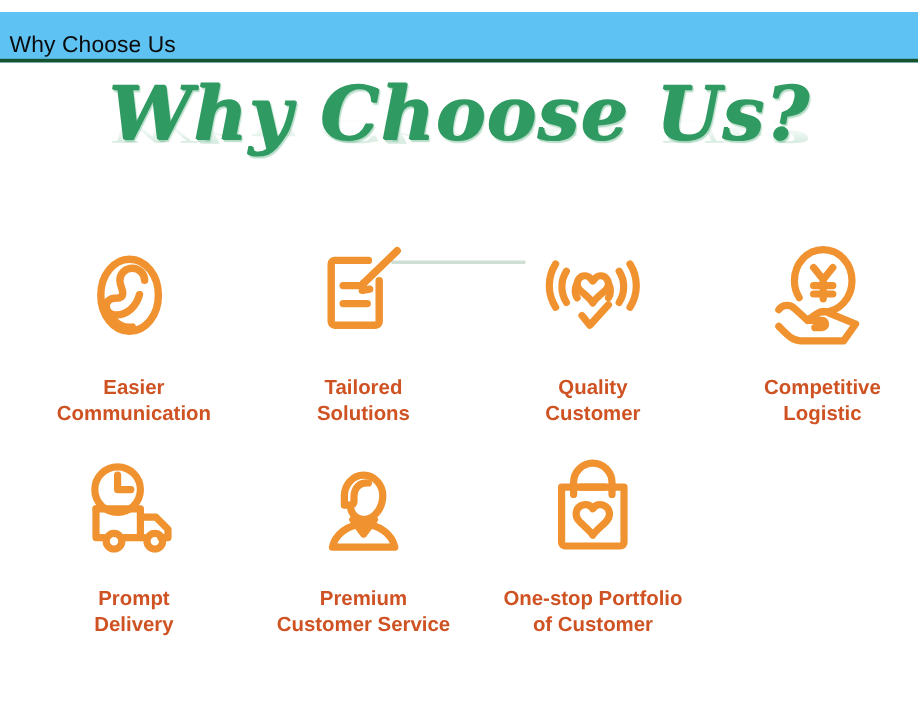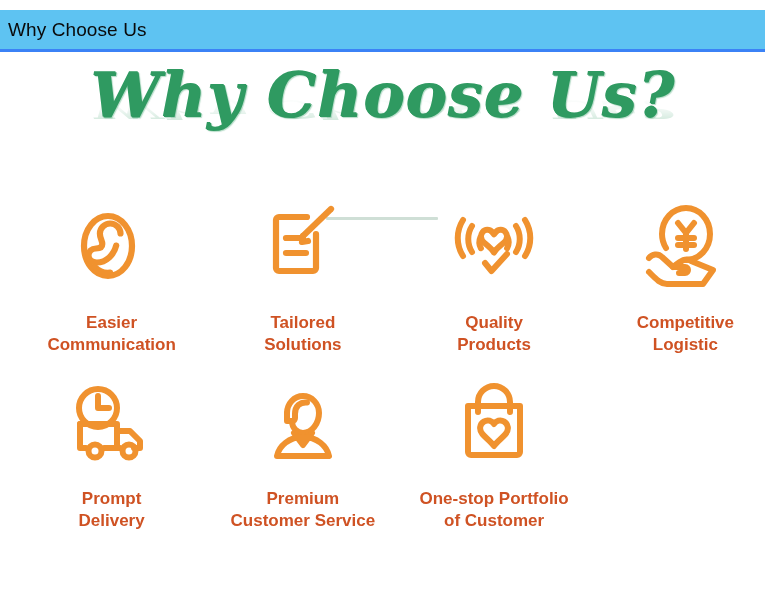--- a/index.html
+++ b/index.html
@@ -16,24 +16,24 @@
   }
 
   
   #titlebar {
     position: absolute;
     left: 0;
     top: 10px;
     width: 765px;
     height: 42px;
     background: #5ec3f2;
-    border-bottom: 3px solid #3b82f6;
+    border-bottom: 3px solid #14532d;
     box-sizing: border-box;
     display: flex;
-    align-items: center;
+    align-items: flex-end;
   }
   #titlebar-text {
     font-size: 19px;
     color: #0a0a0a;
     padding-left: 8px;
     letter-spacing: 0.1px;
     white-space: nowrap;
   }
 
   
@@ -188,21 +188,21 @@
           <path d="M36.5 41c-1.6 3.6-1.5 7.8.4 11.2"></path>
           <path d="M63.5 41c1.6 3.6 1.5 7.8-.4 11.2"></path>
           <path d="M28 30c-5 7.8-5 18.2 0 26"></path>
           <path d="M72 30c5 7.8 5 18.2 0 26"></path>
           <path d="M19 24c-7 11-7 25 0 36"></path>
           <path d="M81 24c7 11 7 25 0 36"></path>
           <path d="M41 67l6.5 8L63 58"></path>
         </svg>
       </div>
       <div class="feature-label">Quality
-Products</div>
+Customer</div>
     </div>
 
     <div class="feature-cell">
       <div class="feature-icon">
         <svg viewBox="0 0 100 100" fill="none" stroke="#f0922f" stroke-width="6" stroke-linecap="round" stroke-linejoin="round">
           <path d="M31 52c-2.5-4-4-8.8-4-14 0-14.4 10.7-26 24-26s24 11.6 24 26-10.7 26-24 26"></path>
           <path d="M43 27l8 10 8-10"></path>
           <line x1="51" y1="37" x2="51" y2="53"></line>
           <line x1="43" y1="42" x2="59" y2="42"></line>
           <line x1="43" y1="49" x2="59" y2="49"></line>

